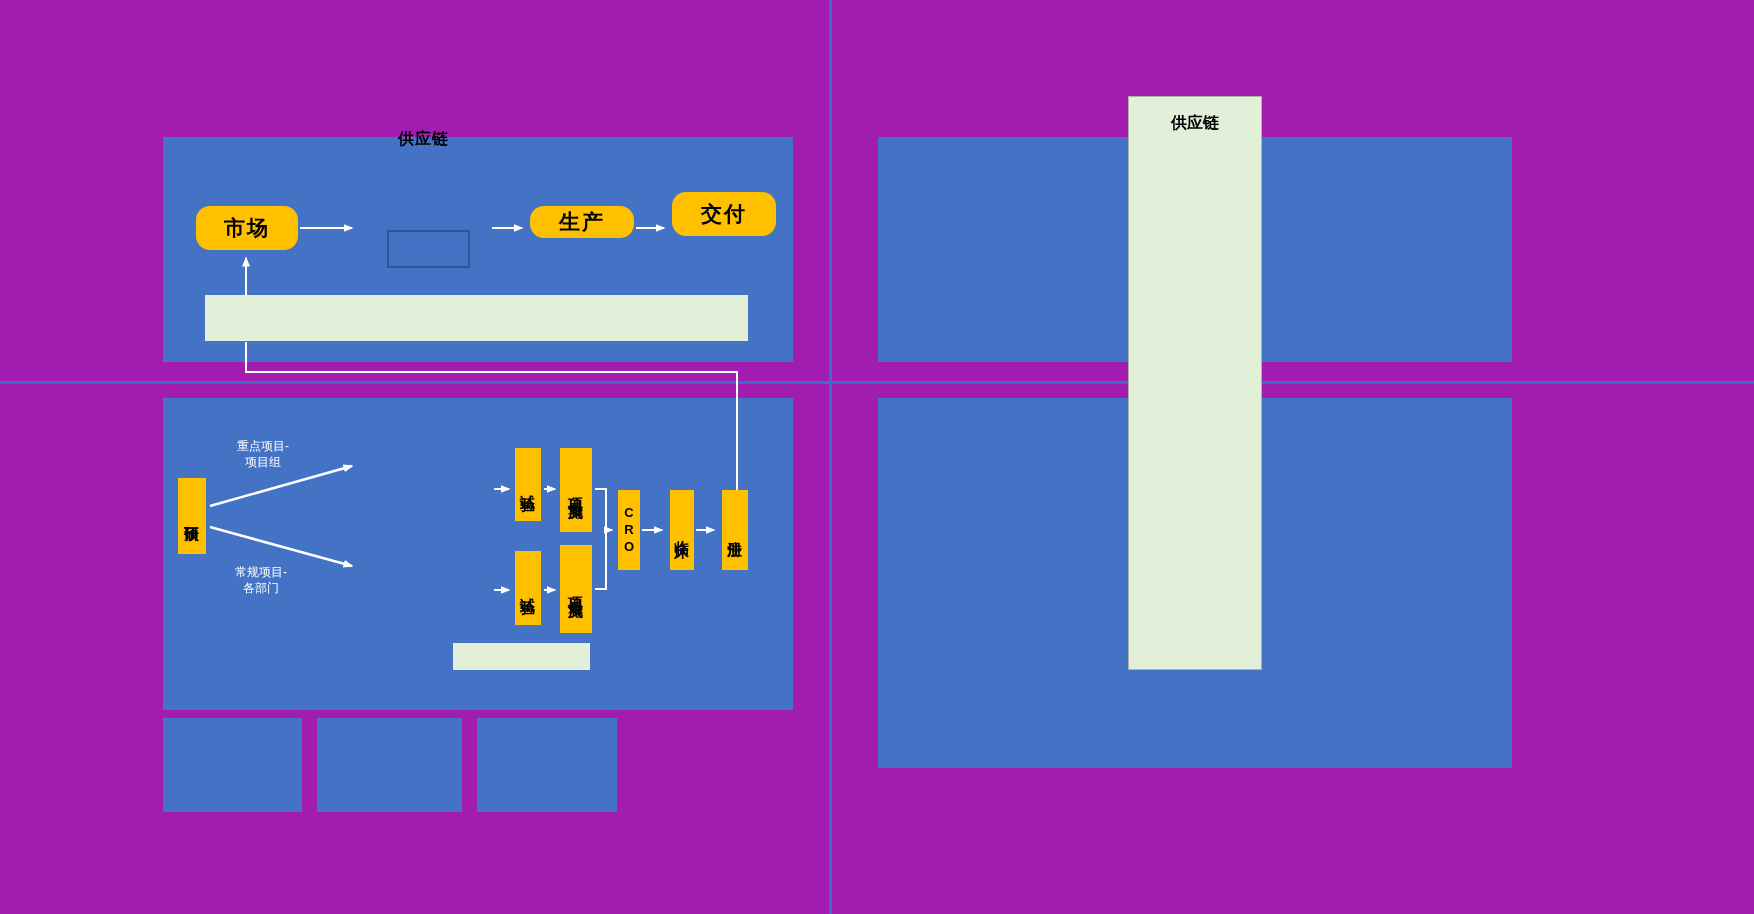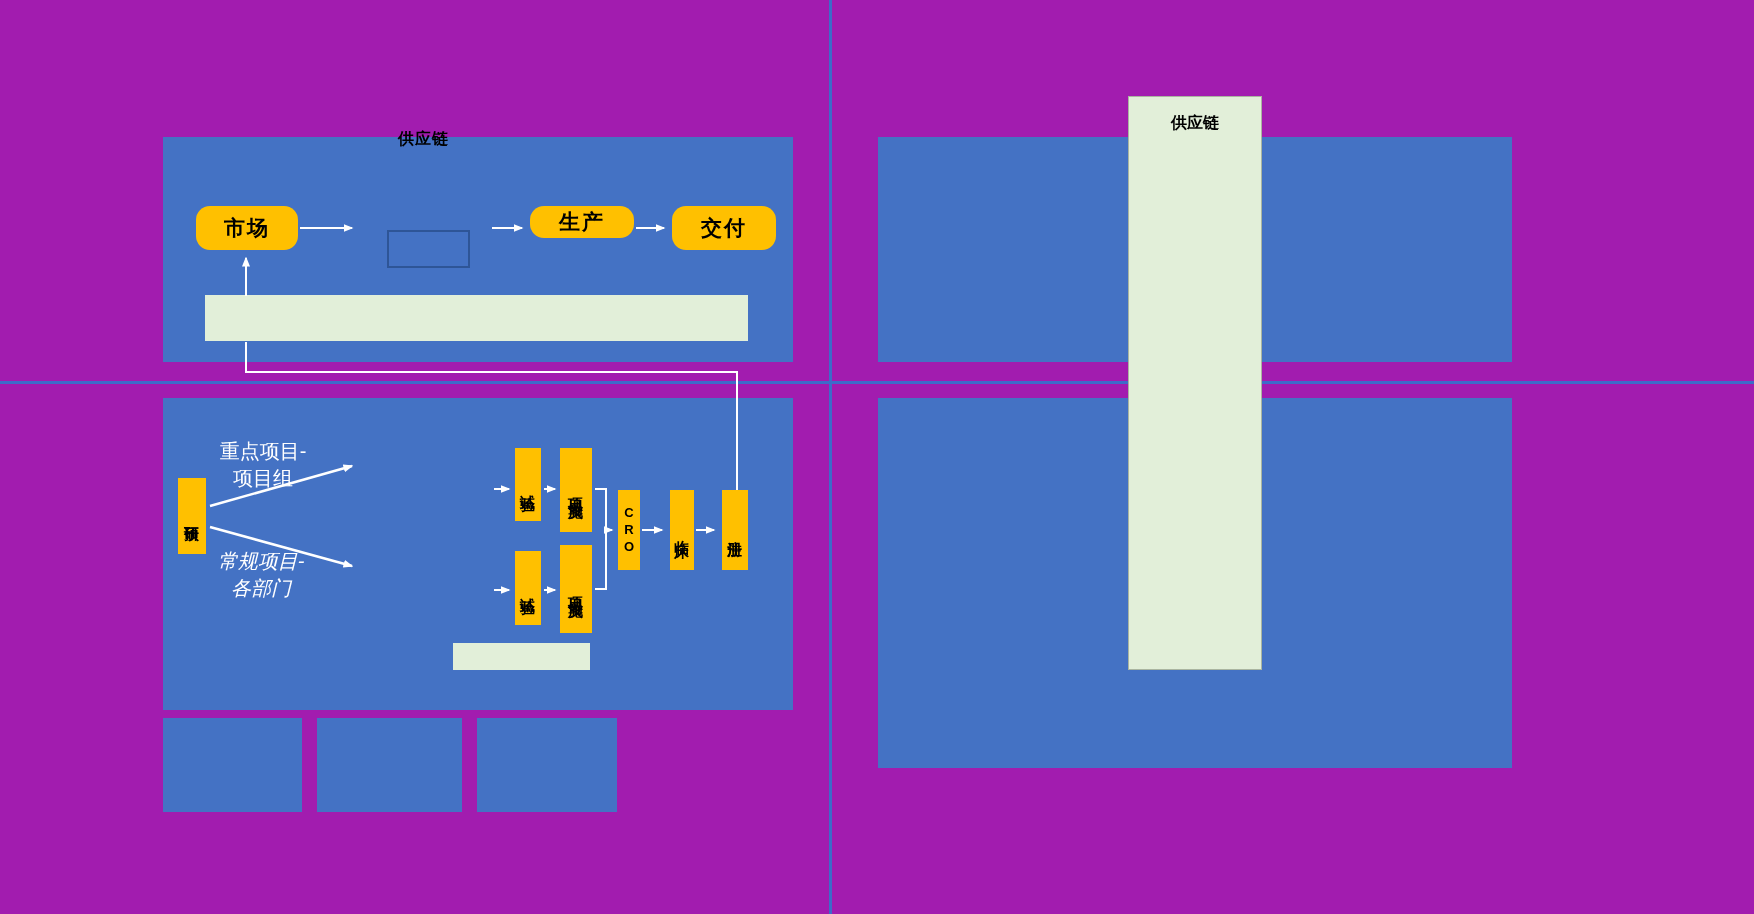--- a/index.html
+++ b/index.html
@@ -49,42 +49,42 @@
     z-index: 5; text-align: center;
   }
   .obox.h { font-size: 21px; letter-spacing: 2px; border-radius: 14px; }
   .obox.v {
     writing-mode: vertical-rl; text-orientation: upright;
     font-size: 15px; letter-spacing: 2px; line-height: 1;
   }
 
   #box-market     { left: 196px; top: 206px; width: 102px; height: 44px; }
   #box-production { left: 530px; top: 206px; width: 104px; height: 32px; }
-  #box-delivery   { left: 672px; top: 206px; width: 104px; height: 44px; }
+  #box-delivery   { left: 672px; top: 192px; width: 104px; height: 44px; }
 
   #box-empty {
     position: absolute; left: 387px; top: 230px; width: 83px; height: 38px;
     border: 2px solid #2E5597; background: transparent; z-index: 5;
   }
 
   #box-preresearch  { left: 178px; top: 478px; width: 28px; height: 76px; }
   #box-test-top     { left: 515px; top: 448px; width: 26px; height: 73px; }
   #box-impl-top     { left: 560px; top: 448px; width: 32px; height: 84px; }
   #box-test-bottom  { left: 515px; top: 551px; width: 26px; height: 74px; }
   #box-impl-bottom  { left: 560px; top: 545px; width: 32px; height: 88px; }
   #box-cro          { left: 618px; top: 490px; width: 22px; height: 80px; font-size: 13px; }
   #box-clinical     { left: 670px; top: 490px; width: 24px; height: 80px; }
   #box-registration { left: 722px; top: 490px; width: 26px; height: 80px; }
 
   .wlabel {
-    position: absolute; color: #FFFFFF; font-size: 20px;
+    position: absolute; color: #FFFFFF; font-size: 12px;
     text-align: center; white-space: pre-line; z-index: 5; line-height: 1.35;
   }
   #label-key-project     { left: 198px; top: 438px; width: 130px; }
-  #label-regular-project { left: 196px; top: 548px; width: 130px; font-style: italic; }
+  #label-regular-project { left: 196px; top: 564px; width: 130px; }
 
   #title-supply-chain {
     position: absolute; left: 398px; top: 129px; width: 120px;
     color: #000000; font-size: 16px; font-weight: 700; z-index: 5;
     text-align: left; letter-spacing: 1px;
   }
 </style>
 </head>
 <body>
 

